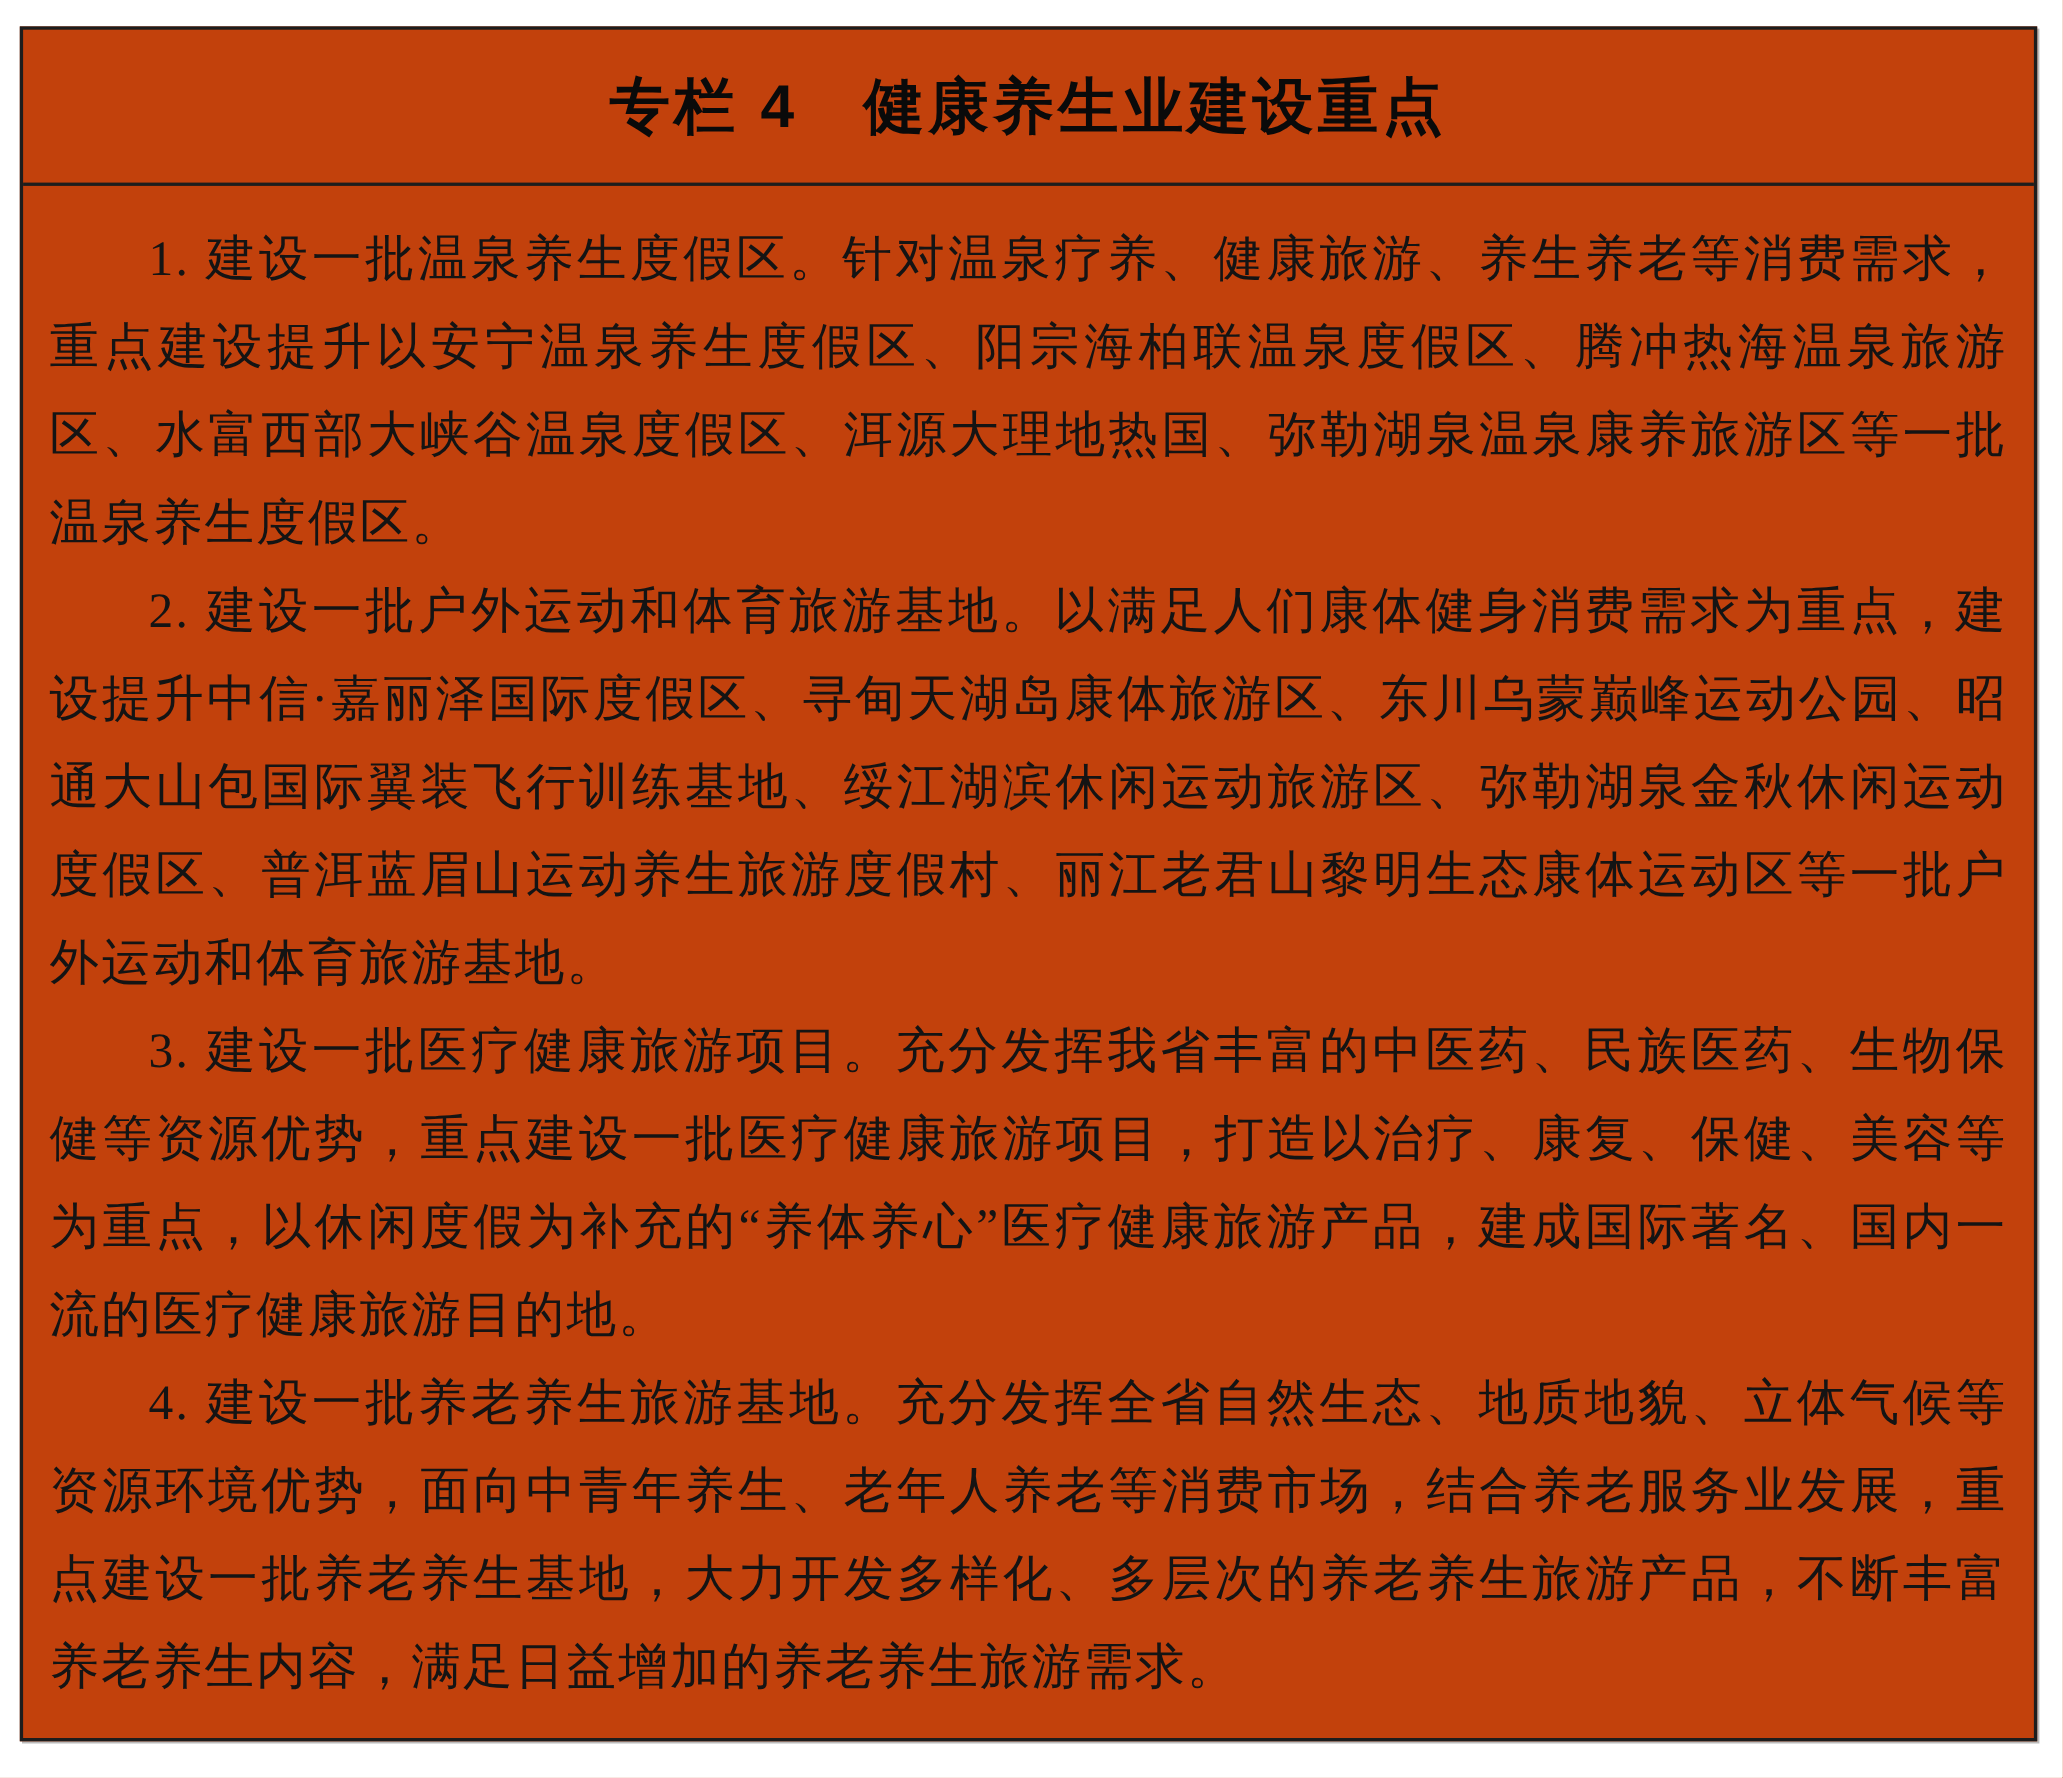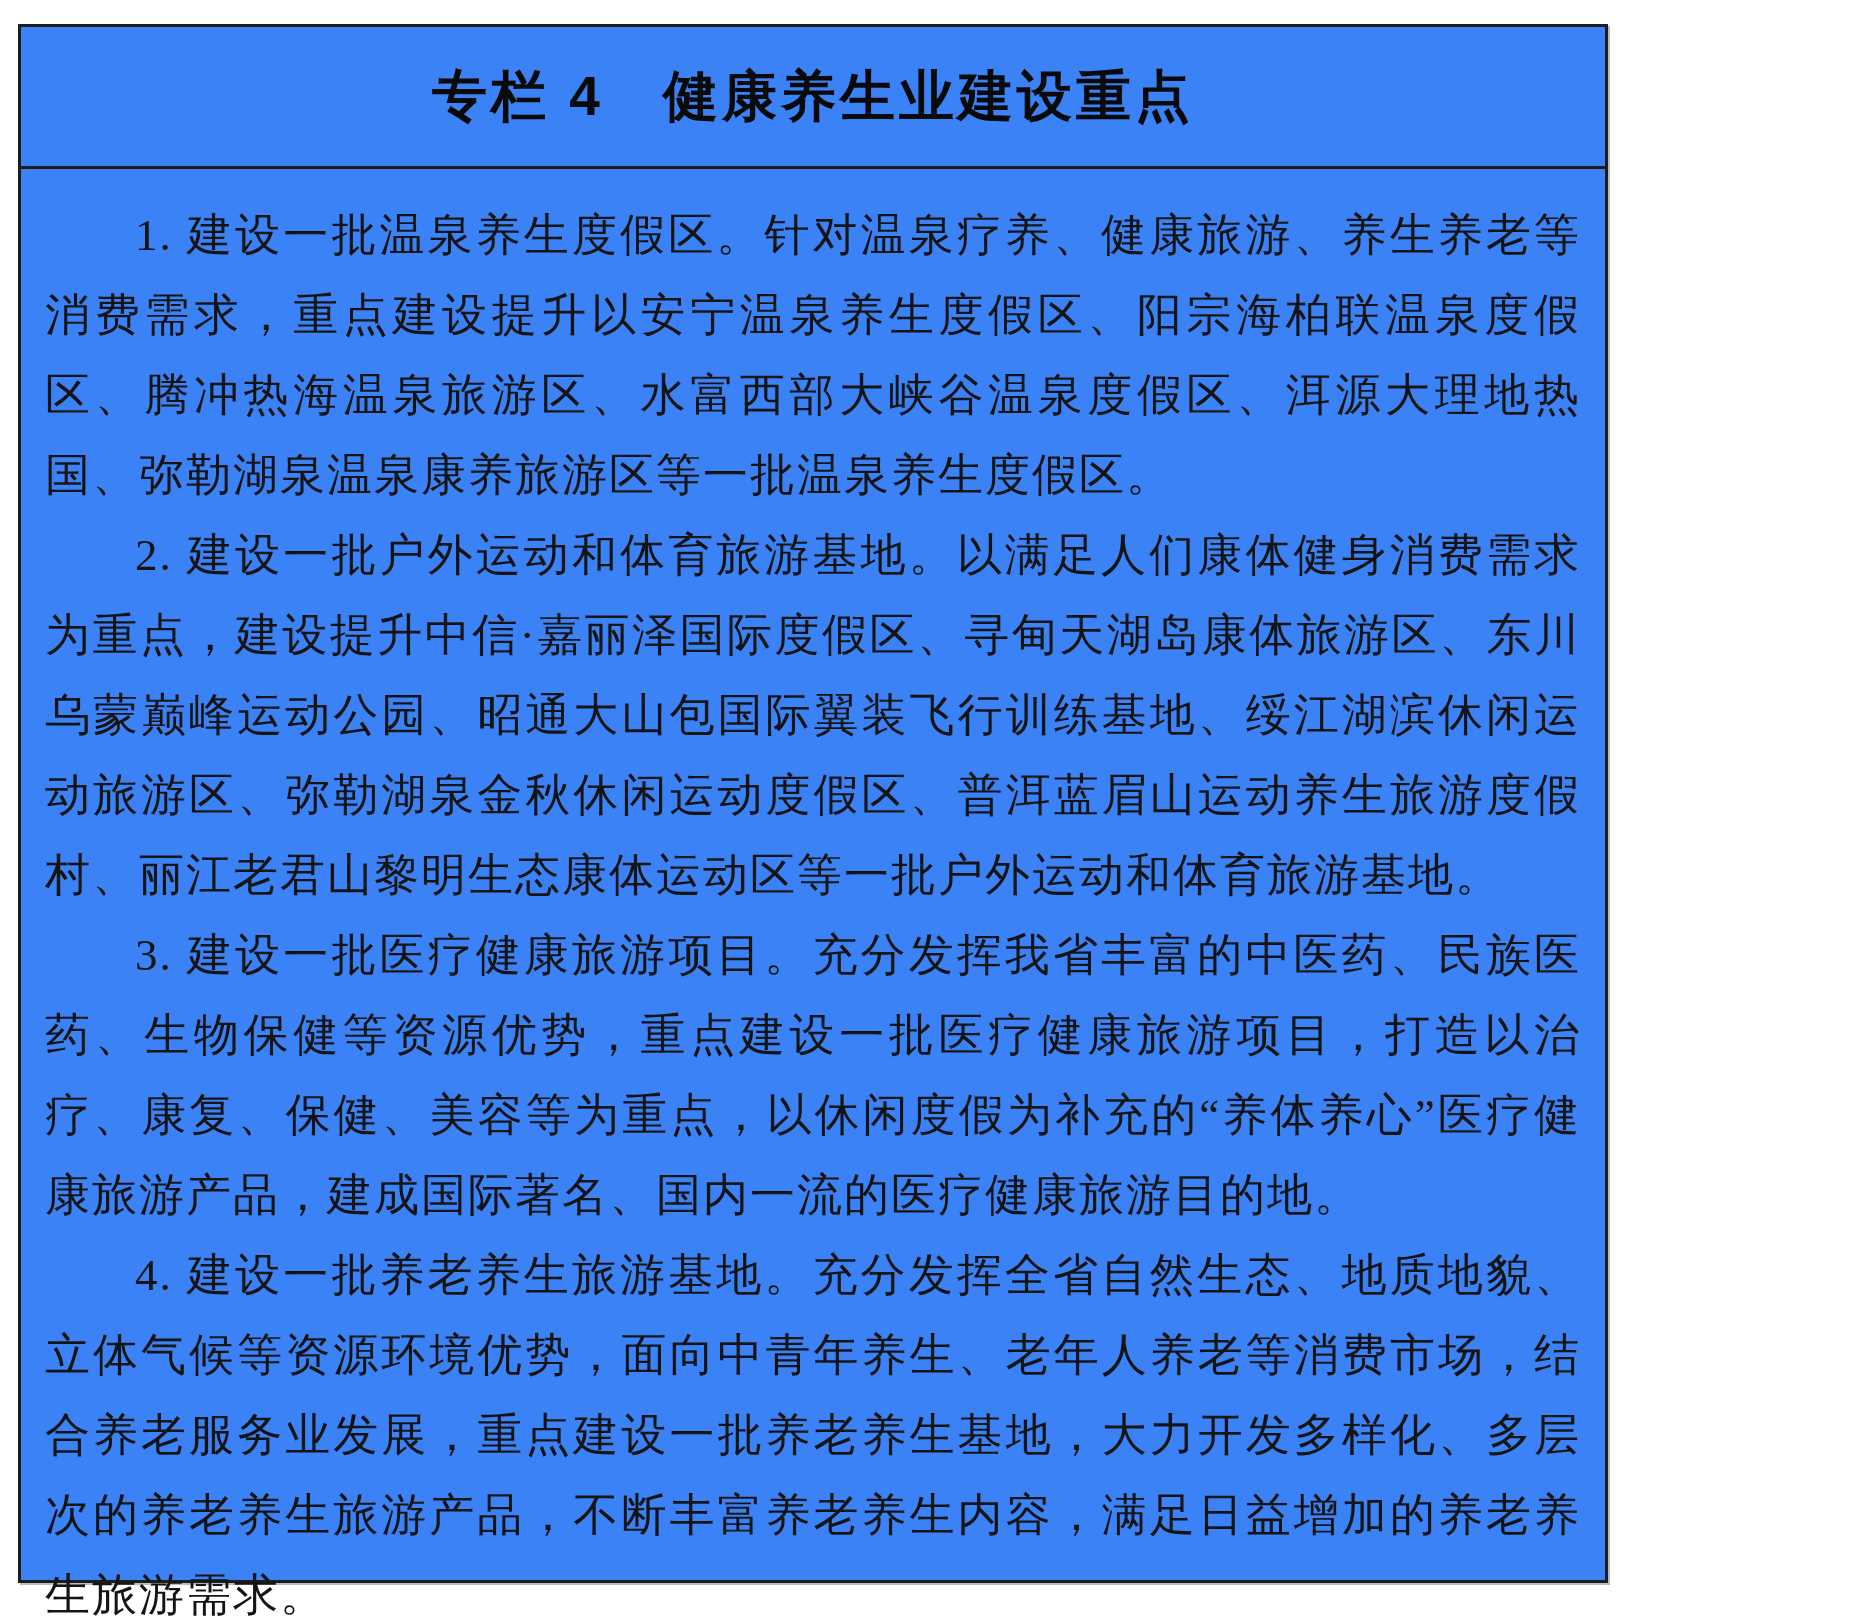--- a/index.html
+++ b/index.html
@@ -11,26 +11,26 @@
     position: relative;
     width: 1875px;
     height: 1616px;
     background: #ffffff;
     overflow: hidden;
   }
   .panel {
     position: absolute;
     left: 18px;
     top: 24px;
-    width: 1590px;
+    width: 1834px;
     height: 1559px;
     box-sizing: border-box;
     border: 3px solid #1d1d1d;
     box-shadow: 2px 2px 0 rgba(60,60,60,0.35);
-    background: #3b82f6;
+    background: #c2410c;
   }
   .panel-header {
     box-sizing: border-box;
     height: 142px;
     border-bottom: 3px solid #1d1d1d;
     display: flex;
     align-items: center;
     justify-content: center;
   }
   .panel-title {

